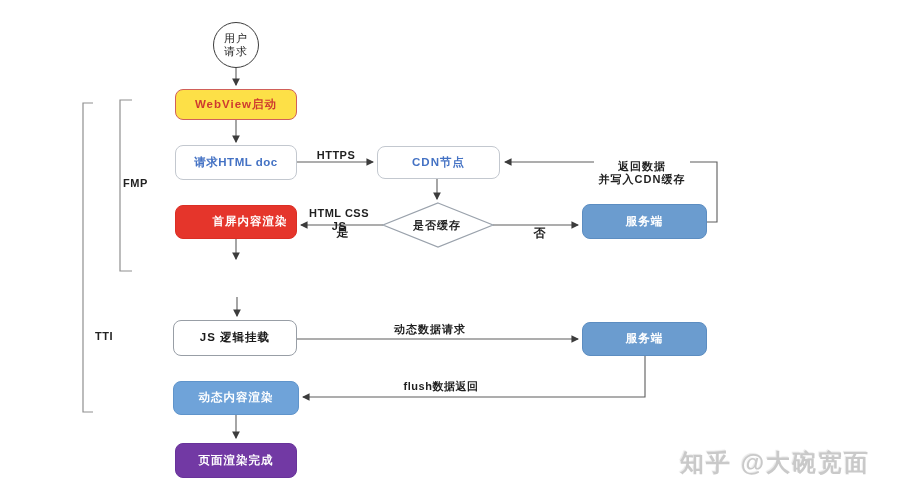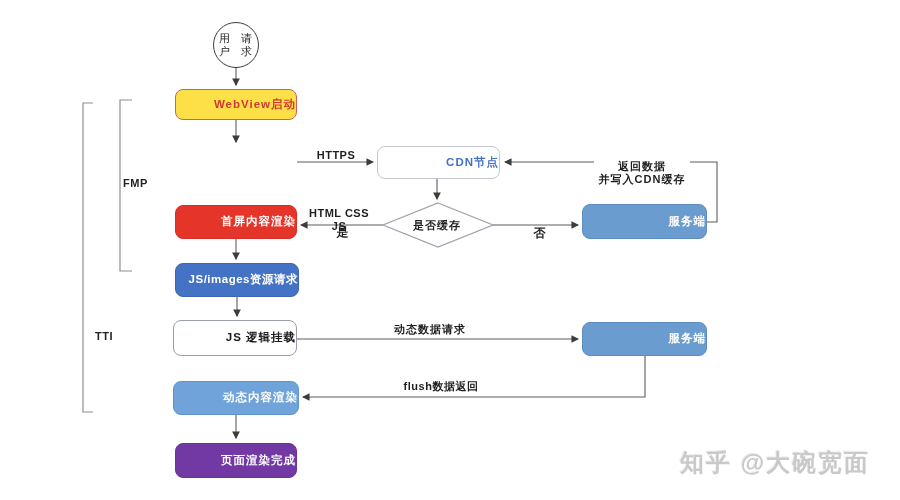--- a/index.html
+++ b/index.html
@@ -1,21 +1,21 @@
 <!DOCTYPE html>
 <html><head>
 <meta charset="utf-8">
 <style>
   html,body{margin:0;padding:0;background:#fff;}
   .stage{position:relative;width:900px;height:500px;background:#ffffff;overflow:hidden;
          font-family:"Liberation Sans","DejaVu Sans",sans-serif;}
   svg.wires{position:absolute;left:0;top:0;pointer-events:none;}
 
-  .node{position:absolute;box-sizing:border-box;display:flex;flex-direction:row;
-        align-items:center;justify-content:flex-end;border-radius:8px;
+  .node{position:absolute;box-sizing:border-box;display:flex;flex-direction:column;
+        align-items:center;justify-content:center;border-radius:8px;
         font-weight:700;font-size:11.5px;letter-spacing:1px;text-align:center;line-height:1.2;}
   .circle{border-radius:50%;border:1px solid #3c3c3c;color:#222;background:#fff;
           font-size:11px;font-weight:400;letter-spacing:1px;}
   .outline-red{background:#fde047;border:1px solid #d0605a;color:#ce3a30;}
   .outline-blue{background:#fff;border:1px solid #c3c8cf;color:#4472c4;}
   .solid-red{background:#e5352b;border:1px solid #db2e24;color:#fff;}
   .solid-server{background:#6b9ccf;border:1px solid #5c8dc1;color:#fff;}
   .solid-indigo{background:#4472c4;border:1px solid #3e66b0;color:#fff;}
   .solid-white{background:#fff;border:1px solid #989ea6;color:#1a1a1a;}
   .solid-light{background:#6fa3d9;border:1px solid #5f94cb;color:#fff;}
@@ -68,30 +68,30 @@
   <div class="phase" style="left:123px;top:177px;">FMP</div>
   <div class="phase" style="left:95px;top:330px;">TTI</div>
 
   <div class="node circle" style="left:213px;top:22px;width:46px;height:46px;">
     <span>用户</span>
     <span>请求</span>
   </div>
 
   <div class="node outline-red" style="left:175px;top:89px;width:122px;height:31px;">WebView启动</div>
 
+  <div class="node outline-blue" style="left:175px;top:145px;width:122px;height:35px;letter-spacing:0.5px;">请求HTML doc</div>
 
   <div class="node outline-blue" style="left:377px;top:146px;width:123px;height:33px;">CDN节点</div>
 
   <div class="node solid-red" style="left:175px;top:205px;width:122px;height:34px;padding-left:28px;">首屏内容渲染</div>
 
   <div class="diamond-text" style="left:382px;top:203px;width:110px;height:44px;">是否缓存</div>
 
   <div class="node solid-server" style="left:582px;top:204px;width:125px;height:35px;">服务端</div>
 
-  <div class="node solid-indigo" style="left:175px;top:263px;width:124px;height:34px;letter-spacing:0.5px;">JS/images资源请求</div>
 
   <div class="node solid-white" style="left:173px;top:320px;width:124px;height:36px;">JS 逻辑挂载</div>
 
   <div class="node solid-server" style="left:582px;top:322px;width:125px;height:34px;">服务端</div>
 
   <div class="node solid-light" style="left:173px;top:381px;width:126px;height:34px;">动态内容渲染</div>
 
   <div class="node solid-purple" style="left:175px;top:443px;width:122px;height:35px;">页面渲染完成</div>
 
   <div class="label" style="left:316px;top:149px;width:40px;">HTTPS</div>

